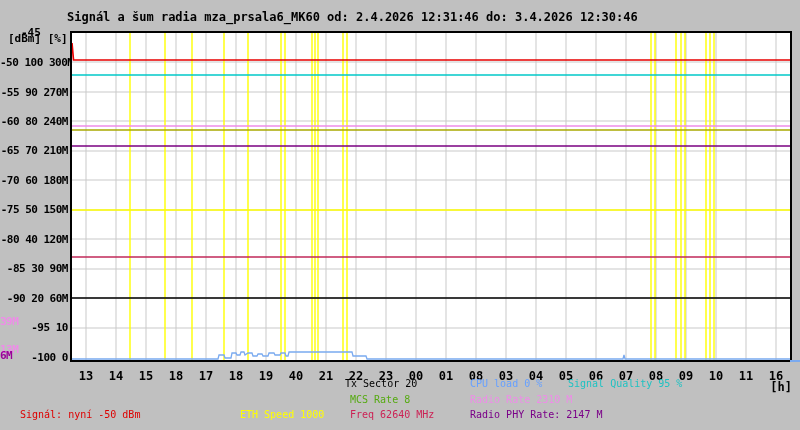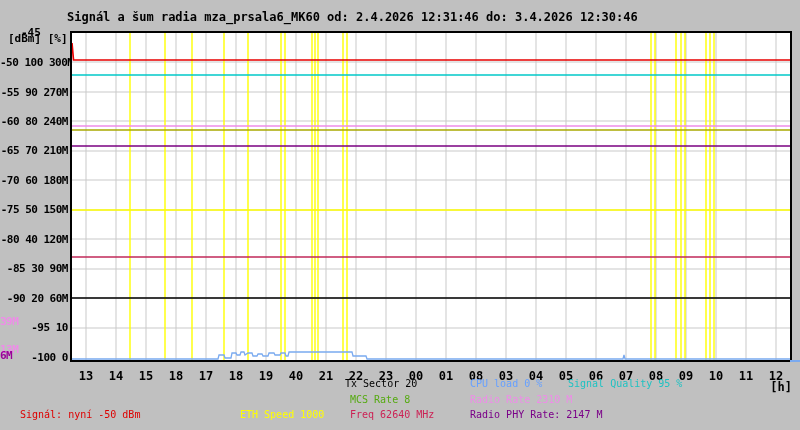--- a/index.html
+++ b/index.html
@@ -130,21 +130,21 @@
       <div class="xtick" style="left: 461px;">08</div>
       <div class="xtick" style="left: 491px;">03</div>
       <div class="xtick" style="left: 521px;">04</div>
       <div class="xtick" style="left: 551px;">05</div>
       <div class="xtick" style="left: 581px;">06</div>
       <div class="xtick" style="left: 611px;">07</div>
       <div class="xtick" style="left: 641px;">08</div>
       <div class="xtick" style="left: 671px;">09</div>
       <div class="xtick" style="left: 701px;">10</div>
       <div class="xtick" style="left: 731px;">11</div>
-      <div class="xtick" style="left: 761px;">12</div>
+      <div class="xtick" style="left: 761px;">16</div>
     </div>
   <div class="hunit">[h]</div>
 
   <div id="legend">
       <div class="legend-item" style="left: 345px; top: 378px; color: rgb(0, 0, 0);">Tx Sector 20</div>
       <div class="legend-item" style="left: 470px; top: 378px; color: rgb(102, 160, 255);">CPU load 0 %</div>
       <div class="legend-item" style="left: 568px; top: 378px; color: rgb(31, 194, 194);">Signal Quality 95 %</div>
       <div class="legend-item" style="left: 350px; top: 394px; color: rgb(85, 170, 17);">MCS Rate 8</div>
       <div class="legend-item" style="left: 470px; top: 394px; color: rgb(238, 140, 232);">Radio Rate 2310 M</div>
       <div class="legend-item" style="left: 20px; top: 409px; color: rgb(221, 0, 0);">Signál: nyní -50 dBm</div>

